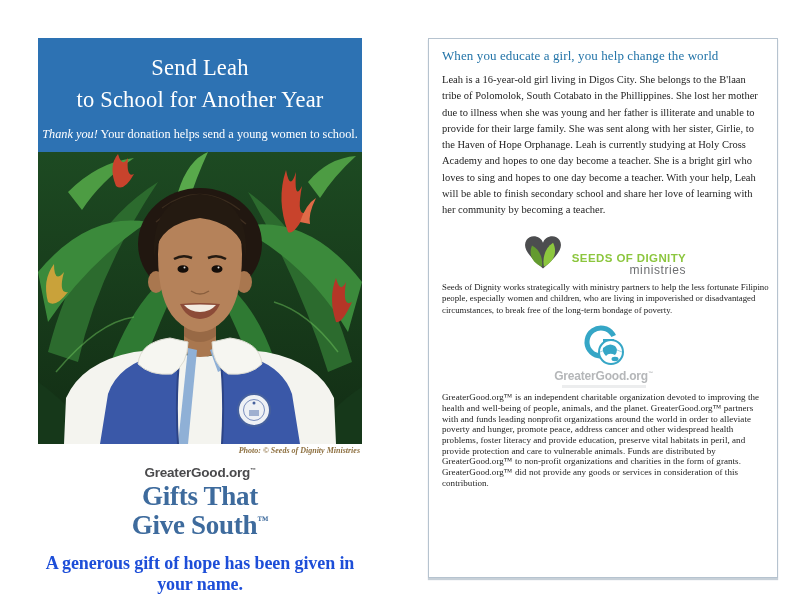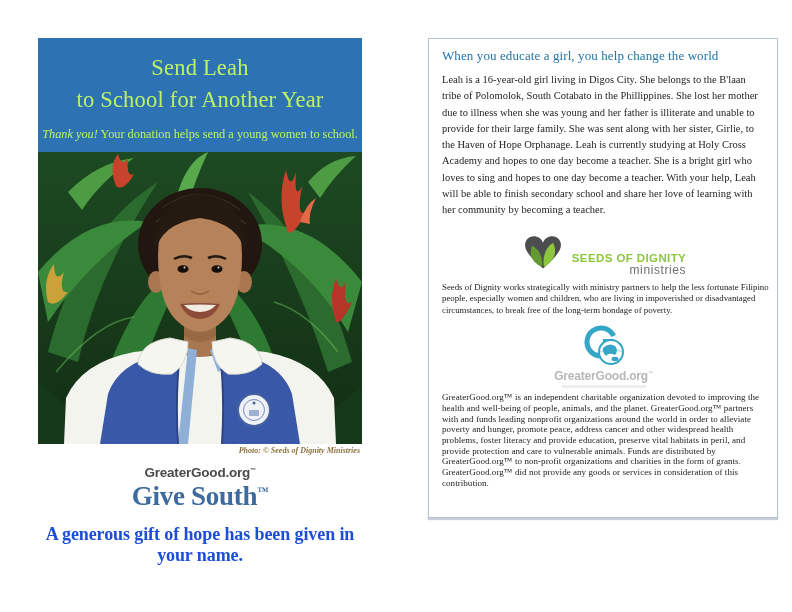--- a/index.html
+++ b/index.html
@@ -5,21 +5,21 @@
   * { margin:0; padding:0; box-sizing:border-box; }
   html,body { background:#ffffff; }
   .page {
     position:relative; width:792px; height:612px; background:#ffffff;
     font-family:"Liberation Serif", serif; color:#1e1e1e; overflow:hidden;
   }
 
   
   .left-panel { position:absolute; left:38px; top:38px; width:324px; }
   .blue-header {
-    background:#2d72b3; color:#bef264; height:114px; text-align:center;
+    background:#2d72b3; color:#ffffff; height:114px; text-align:center;
     padding-top:14px;
   }
   .card-title { font-size:22.5px; font-weight:normal; line-height:1.42; letter-spacing:.2px; }
   .tagline { font-size:12.3px; margin-top:11px; }
   .tagline .it { font-style:italic; }
 
   .photo-wrap { width:324px; height:292px; overflow:hidden; }
   .photo-wrap svg { display:block; }
 
   .photo-credit {
@@ -37,21 +37,21 @@
     color:#3e6b9d; font-weight:bold; font-size:27px; line-height:.98;
     letter-spacing:-0.3px; margin-top:3px;
   }
   .left-footer {
     text-align:center; font-weight:bold; font-size:18px; color:#1d4ed8;
     margin-top:15px; letter-spacing:-0.1px;
   }
 
   
   .right-panel {
-    position:absolute; left:428px; top:38px; width:350px; height:480px;
+    position:absolute; left:428px; top:38px; width:350px; height:540px;
     border:1px solid #b6c3cf; box-shadow:0 2px 1px rgba(130,150,168,.45);
     padding:9px 12px 0 13px; background:#ffffff;
   }
   .right-heading { color:#2374a8; font-size:13px; font-weight:normal; letter-spacing:.1px; margin-bottom:8px; }
   .body-para { font-size:10.5px; line-height:16.3px; margin-bottom:9px; color:#1c1c1c; }
 
   .seeds-lockup { display:flex; align-items:center; justify-content:center; gap:7px; margin:4px 0 5px 0; }
   .seeds-text { text-align:right; font-family:"Liberation Sans", sans-serif; }
   .seeds-name { color:#8cc63e; font-weight:bold; font-size:11.5px; letter-spacing:.4px;margin-top:24px; }
   .seeds-sub { color:#6d6e71; font-size:12px; margin-top:-1px; letter-spacing:.6px; }
@@ -148,20 +148,21 @@
         <circle cx="216" cy="258" r="10.5" fill="none" stroke="#7b8fbe" stroke-width="1"></circle>
         <rect x="211" y="258" width="10" height="6" fill="#9fb0d0"></rect>
         <circle cx="216" cy="251" r="1.5" fill="#46619e"></circle>
       </svg>
     </div>
 
     <div class="photo-credit">Photo: © Seeds of Dignity Ministries</div>
 
     <div class="gtgm-logo">
       <div class="gg-wordmark"><span>GreaterGood.org</span><sup>™</sup></div>
+      <div class="gifts-line">Gifts That</div>
       <div class="gifts-line"><span>Give South</span><sup>™</sup></div>
     </div>
 
     <div class="left-footer">A generous gift of hope has been given in your name.</div>
   </div>
 
   <div class="right-panel">
 
     <h2 class="right-heading">When you educate a girl, you help change the world</h2>
 

